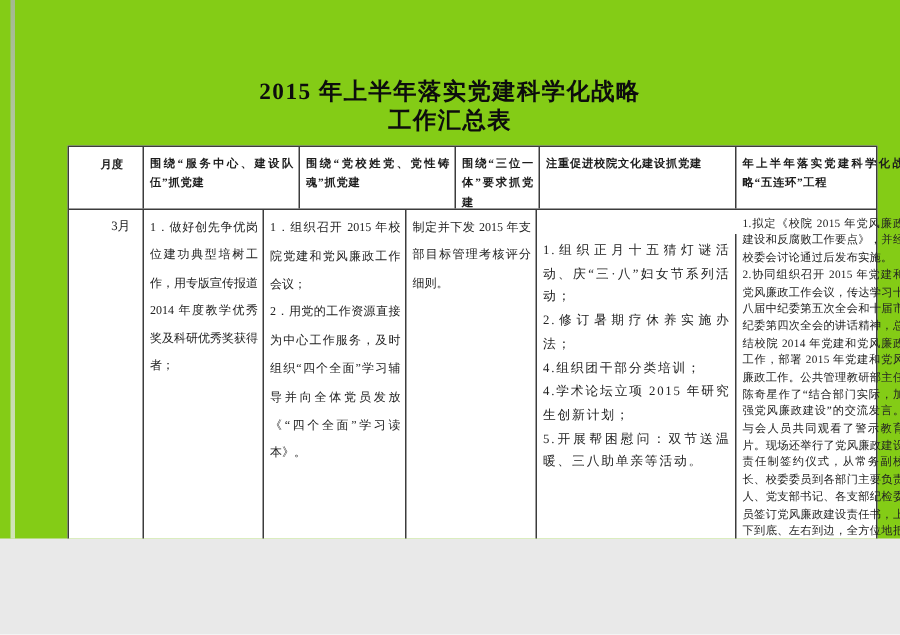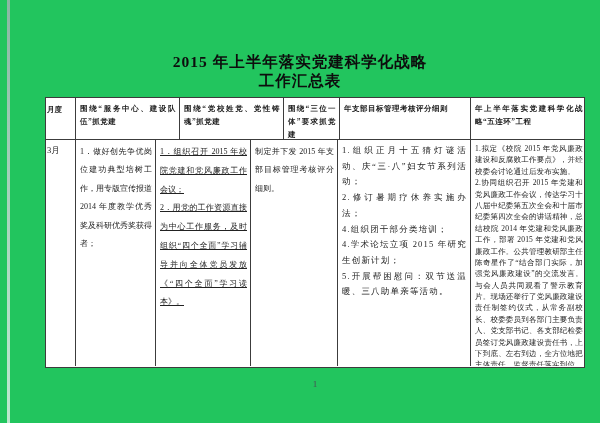--- a/index.html
+++ b/index.html
@@ -4,22 +4,22 @@
 <style>
   html,body{margin:0;padding:0;}
   body{
     width:600px;height:423px;
     background:#e9e9e9;
     font-family:"Liberation Serif","DejaVu Serif",serif;
     -webkit-font-smoothing:antialiased;
   }
   .page{
     position:relative;
-    width:600px;height:423px;
-    background:#22c55e;
+    width:600px;height:359px;
+    background:#84cc16;
     overflow:hidden;
     color:#1c1c1c;
   }
   
   .scan-edge{
     position:absolute;left:7px;top:0;width:3px;height:423px;
     background:linear-gradient(to bottom,#aeb2ba 0%,#c9ccd2 30%,#e3e5e8 70%,#f2f3f4 100%);
     opacity:.75;
   }
   .title{
@@ -50,42 +50,43 @@
   .hcell{
     font-weight:bold;
     font-size:7.5px;
     line-height:1.75;
     text-align:justify;
     text-align-last:left;
     letter-spacing:.5px;
     padding-top:4px;
   }
   .hcell.month, .bcell.month{
-    text-align:left;
+    text-align:center;
     letter-spacing:0;
     padding:5px 1px 0 1px;
+    margin-left:20px;
   }
   .bcell{
     font-size:8px;
     text-align:justify;
     color:#222;
   }
   .bcell.month{font-size:8.5px;line-height:1.4;}
   
   .c-service{line-height:2.3;}
-  .c-party{line-height:2.35;text-decoration:underline;}
+  .c-party{line-height:2.35;}
   .c-trinity{line-height:2.3;}
   .c-culture{font-size:8.5px;line-height:1.85;letter-spacing:1.2px;}
   .c-integrity{font-size:7.5px;line-height:1.52;letter-spacing:.2px;}
   
   .hw1{flex:0 0 30px;} .hw2{flex:0 0 104px;} .hw3{flex:0 0 104px;}
   .hw4{flex:0 0 56px;} .hw5{flex:0 0 131px;} .hw6{flex:0 0 115px;}
   
   .bw1{flex:0 0 30px;} .bw2{flex:0 0 80px;} .bw3{flex:0 0 95px;}
-  .bw4{flex:0 0 87px;} .bw5{flex:0 0 133px;} .bw6{flex:0 0 115px;}
+  .bw4{flex:0 0 87px;} .bw5{flex:0 0 133px;margin-top:16px;} .bw6{flex:0 0 115px;}
   .page-number{
     position:absolute;top:379px;left:45px;width:540px;
     text-align:center;font-size:9px;color:#4a4a55;
   }
 </style>
 </head>
 <body>
 
 <div class="page">
   <div class="scan-edge"></div>
@@ -94,21 +95,21 @@
     <div>2015 年上半年落实党建科学化战略</div>
     <div>工作汇总表</div>
   </div>
 
   <div class="tbl">
     <div class="row header-row">
       <div class="cell hcell month hw1">月度</div>
       <div class="cell hcell hw2">围绕“服务中心、建设队伍”抓党建</div>
       <div class="cell hcell hw3">围绕“党校姓党、党性铸魂”抓党建</div>
       <div class="cell hcell hw4">围绕“三位一体”要求抓党建</div>
-      <div class="cell hcell hw5">年支部目标管理考核评分细则</div>
+      <div class="cell hcell hw5">注重促进校院文化建设抓党建</div>
       <div class="cell hcell hw6">年上半年落实党建科学化战略“五连环”工程</div>
     </div>
     <div class="row body-row">
       <div class="cell bcell month bw1">3月</div>
       <div class="cell bcell c-service bw2">
           <div>1．做好创先争优岗位建功典型培树工作，用专版宣传报道 2014 年度教学优秀奖及科研优秀奖获得者；</div>
         </div>
       <div class="cell bcell c-party bw3">
           <div>1．组织召开 2015 年校院党建和党风廉政工作会议；</div>
           <div>2．用党的工作资源直接为中心工作服务，及时组织“四个全面”学习辅导并向全体党员发放《“四个全面”学习读本》。</div>

